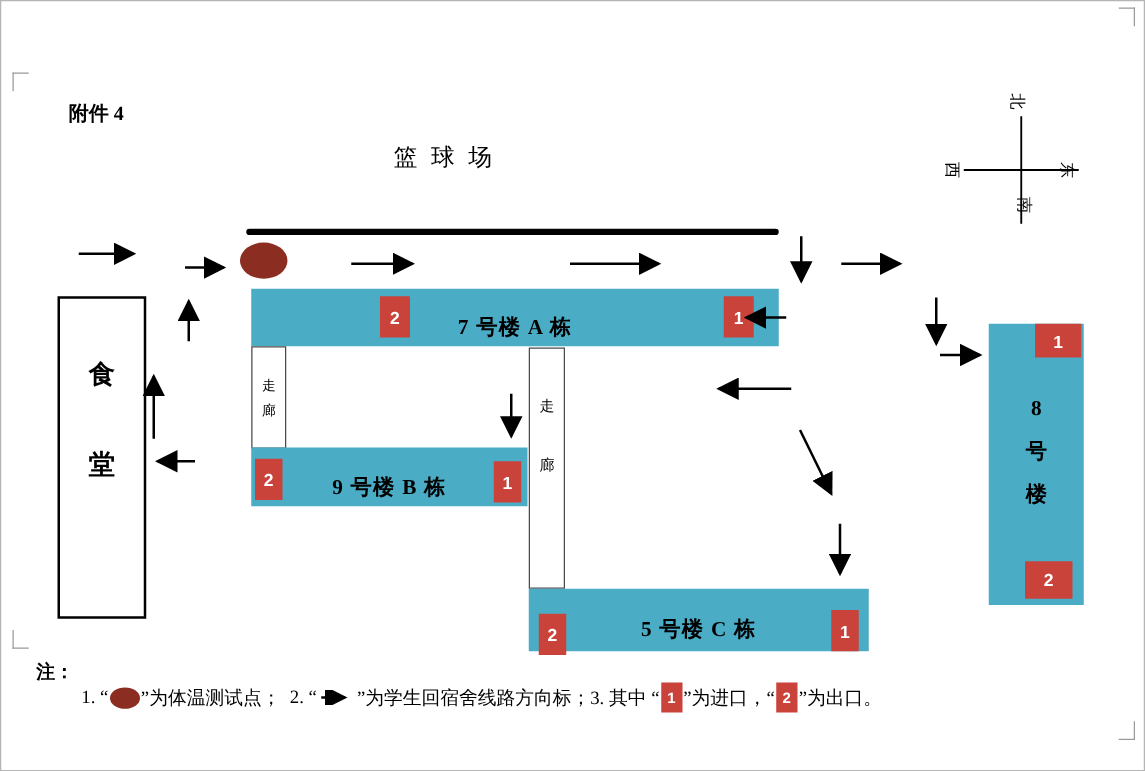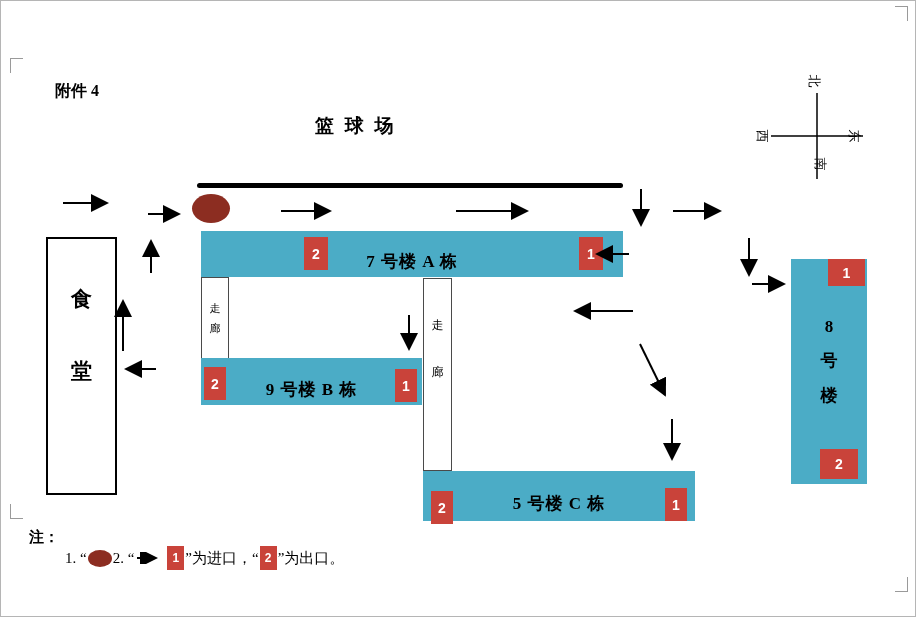--- a/index.html
+++ b/index.html
@@ -9,21 +9,21 @@
     background:#fff; border:1px solid #b5b5b5; overflow:hidden;
   }
   
   .crop { position:absolute; width:13px; height:15px; border-color:#9a9a9a; border-style:solid; border-width:0; }
   .crop.tl { left:9px;  top:57px;  border-left-width:1px; border-top-width:1px; }
   .crop.tr { left:894px; top:5px;  border-right-width:1px; border-top-width:1px; }
   .crop.bl { left:9px;  top:503px; border-left-width:1px; border-bottom-width:1px; }
   .crop.br { left:894px; top:576px; border-right-width:1px; border-bottom-width:1px; }
 
   .attachment { position:absolute; left:26px; top:80px; font-size:16px; font-weight:bold; color:#000;padding-left:28px; }
-  .title { position:absolute; left:314px; top:112px; font-size:19px; font-weight:bold; letter-spacing:3px; color:#000; }
+  .title { position:absolute; left:314px; top:112px; font-size:19px; font-weight:normal; letter-spacing:3px; color:#000; }
 
   
   .compass { position:absolute; left:748px; top:66px; width:128px; height:115px; }
   .compass svg { position:absolute; left:0; top:0; }
   .compass .dir { position:absolute; font-size:13px; color:#000; transform:rotate(90deg); }
   .dir-n { left:58px; top:5px; }
   .dir-s { left:64px; top:88px; }
   .dir-w { left:6px;  top:60px; }
   .dir-e { left:98px; top:60px; }
 
@@ -167,23 +167,25 @@
     <line x1="408" y1="314" x2="408" y2="348" stroke="#000" stroke-width="2" marker-end="url(#ah)"></line>
     <line x1="150" y1="272" x2="150" y2="240" stroke="#000" stroke-width="2" marker-end="url(#ah)"></line>
     <line x1="122" y1="350" x2="122" y2="300" stroke="#000" stroke-width="2" marker-end="url(#ah)"></line>
     <line x1="155" y1="368" x2="125" y2="368" stroke="#000" stroke-width="2" marker-end="url(#ah)"></line>
   </svg>
 
   <div class="note-heading">注：</div>
   <div class="note-line">
     <span class="seg">1. “</span>
     <span class="inline-ellipse"></span>
+    <span class="seg">”为体温测试点；  </span>
     <span class="seg">2. “</span>
     <svg class="inline-arrow" width="28" height="12">
       <line x1="1" y1="6" x2="20" y2="6" stroke="#000" stroke-width="2" marker-end="url(#ah)"></line>
     </svg>
+    <span class="seg">”为学生回宿舍线路方向标；3. 其中 “</span>
     <span class="inline-badge">1</span>
     <span class="seg">”为进口，“</span>
     <span class="inline-badge">2</span>
     <span class="seg">”为出口。</span>
   </div>
 
 </div>
 
 </body></html>

